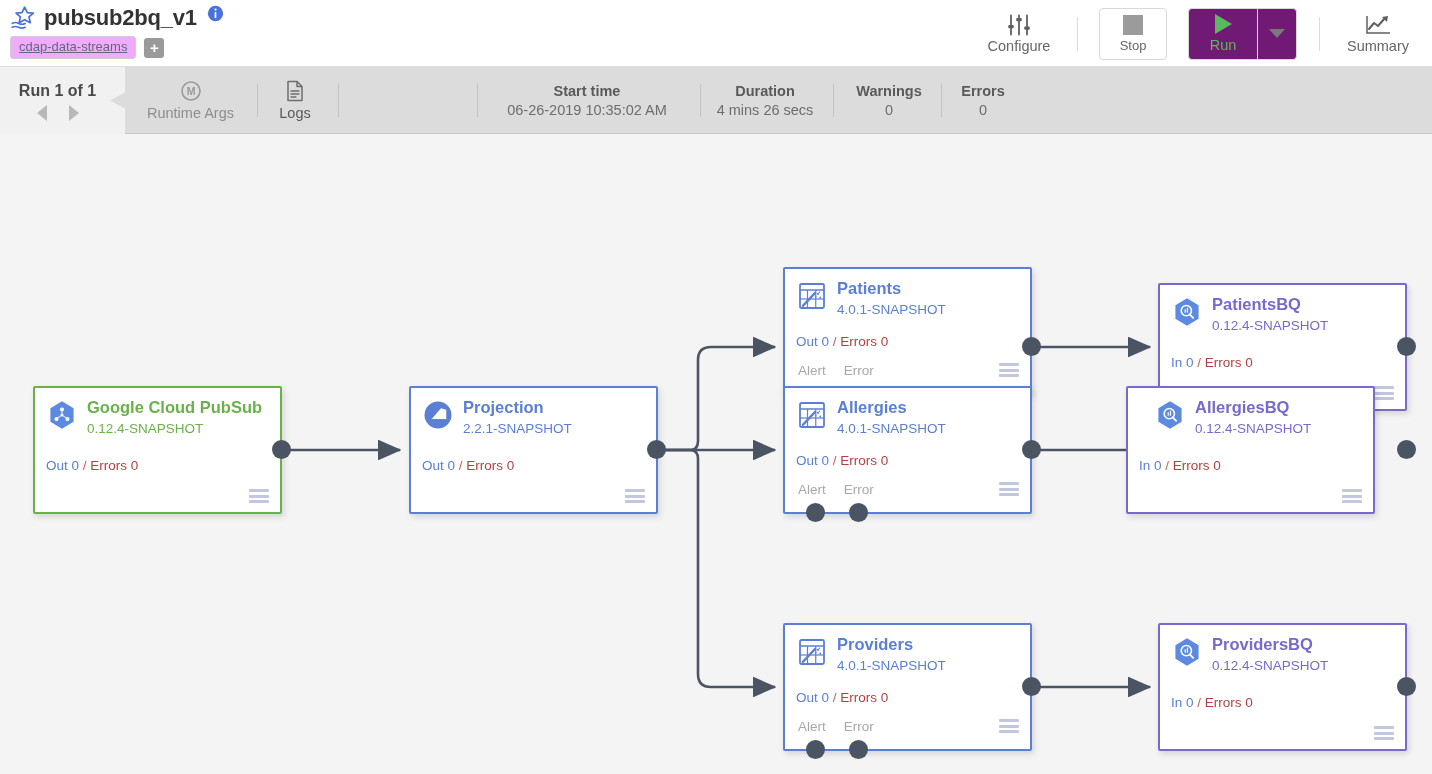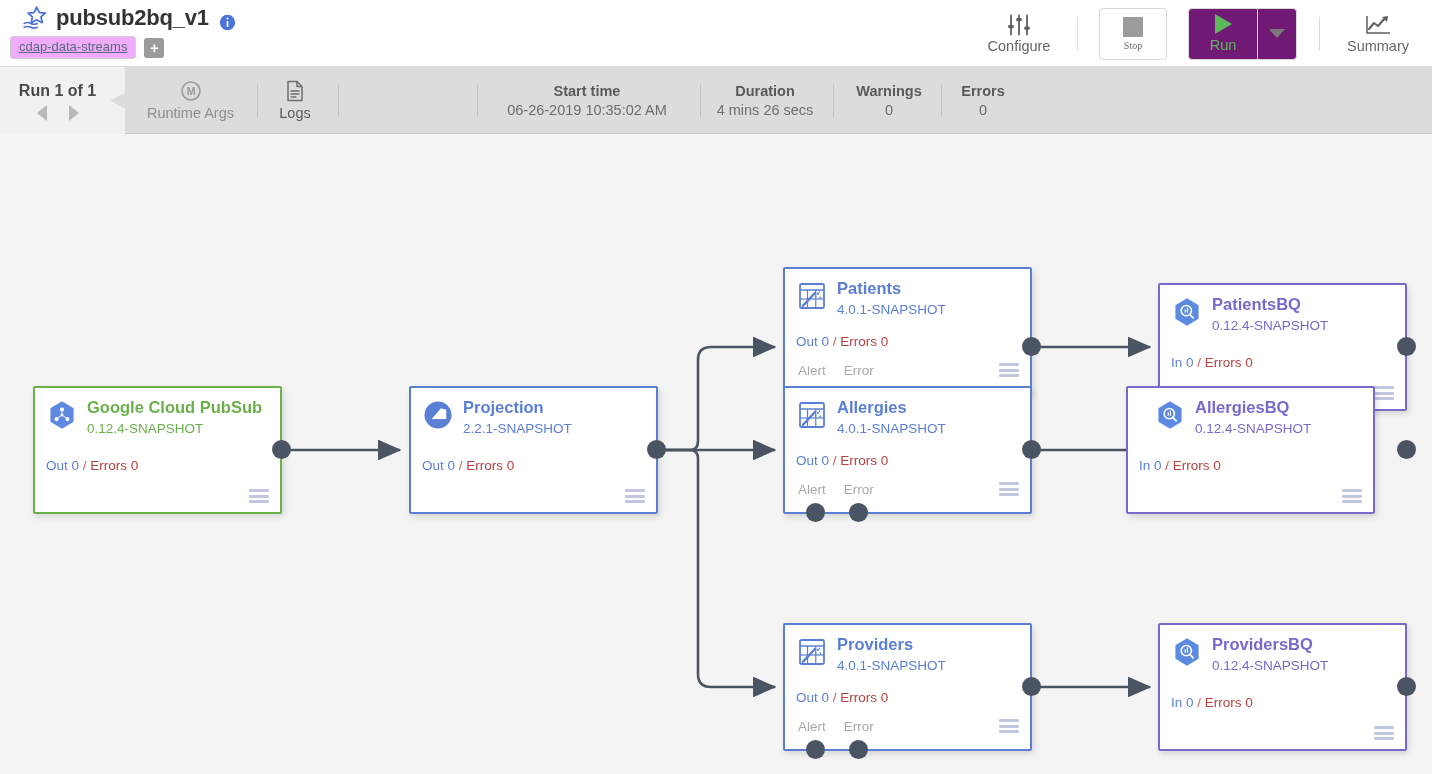--- a/index.html
+++ b/index.html
@@ -14,22 +14,22 @@
   
   #app { position: relative; width: 1432px; height: 774px; }
 
   .header {
     position: absolute; left: 0; top: 0;
     width: 1432px; height: 67px;
     background: #ffffff;
     border-bottom: 1px solid #dddddd;
   }
   .hdr-title-row {
-    position: absolute; left: 22px; top: 5px;
-    display: flex; align-items: flex-end; gap: 8px;
+    position: absolute; left: 10px; top: 5px;
+    display: flex; align-items: flex-start; gap: 8px;
   }
   .pipeline-logo { width: 26px; height: 26px; display: block; }
   .pipeline-name {
     font-size: 22px; font-weight: bold; color: #333333;
     letter-spacing: -0.2px;
   }
   .info-icon { width: 17px; height: 17px; display: block; margin-left: 2px; }
 
   .hdr-tag-row {
     position: absolute; left: 10px; top: 36px;
@@ -56,21 +56,21 @@
     justify-content: center;
     width: 92px; height: 58px; color: #666666; font-size: 14.5px;
     gap: 2px;
   }
   .tb-item .tb-label { line-height: 16px; }
   .tb-sep { width: 1px; height: 34px; background: #dcdcdc; }
   .tb-box {
     border: 1px solid #d8d8d8; border-radius: 4px; background: #fff;
     height: 52px; width: 68px;
     display:flex; flex-direction:column; align-items:center; justify-content:center;
-    gap: 3px; color: #666; font-size: 10px; font-family: Liberation Serif, serif;
+    gap: 3px; color: #666; font-size: 13px;
   }
   .run-group { display:flex; align-items:stretch;
     border: 1px solid #d8d8d8; border-radius: 4px; background:#701a75; height:52px; }
   .run-group .run-main {
     width: 68px; display:flex; flex-direction:column; align-items:center;
     justify-content:center; gap:3px; font-size:14.5px; color:#5cb85c;
   }
   .run-group .run-caret {
     width: 39px; border-left: 1px solid #d8d8d8;
     display:flex; align-items:center; justify-content:center;

